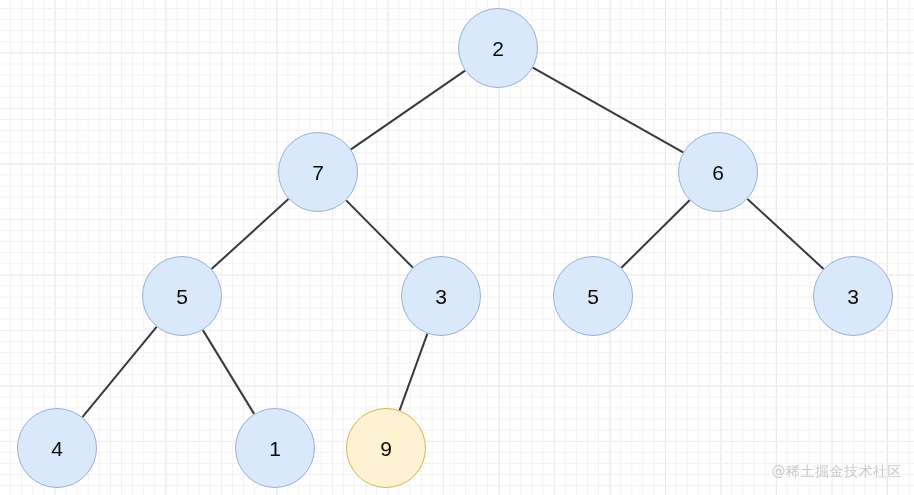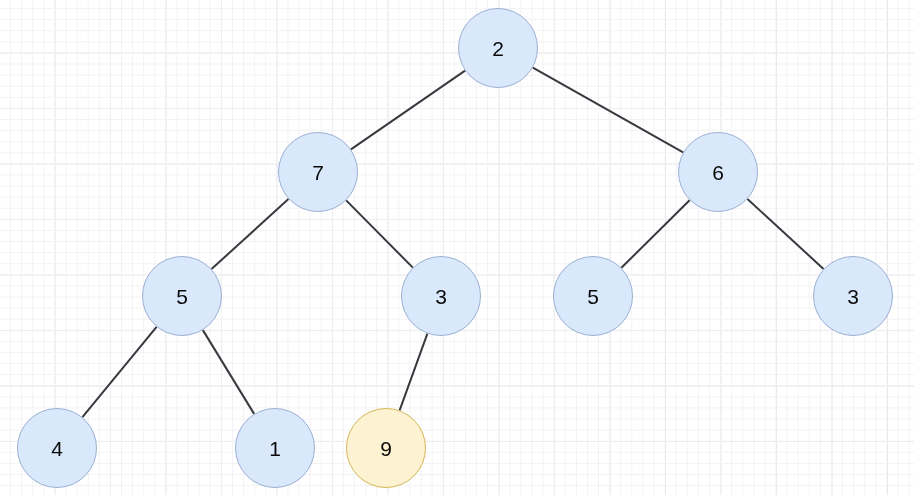--- a/index.html
+++ b/index.html
@@ -117,14 +117,15 @@
         <span class="node-label">4</span>
       </div>
       <div class="node blue" style="left: 235px; top: 408px; width: 80px; height: 80px;">
         <span class="node-label">1</span>
       </div>
       <div class="node yellow" style="left: 346px; top: 408px; width: 80px; height: 80px;">
         <span class="node-label">9</span>
       </div>
     </div>
 
+  <div id="watermark">@稀土掘金技术社区</div>
 
 </div>
 
 </body></html>

